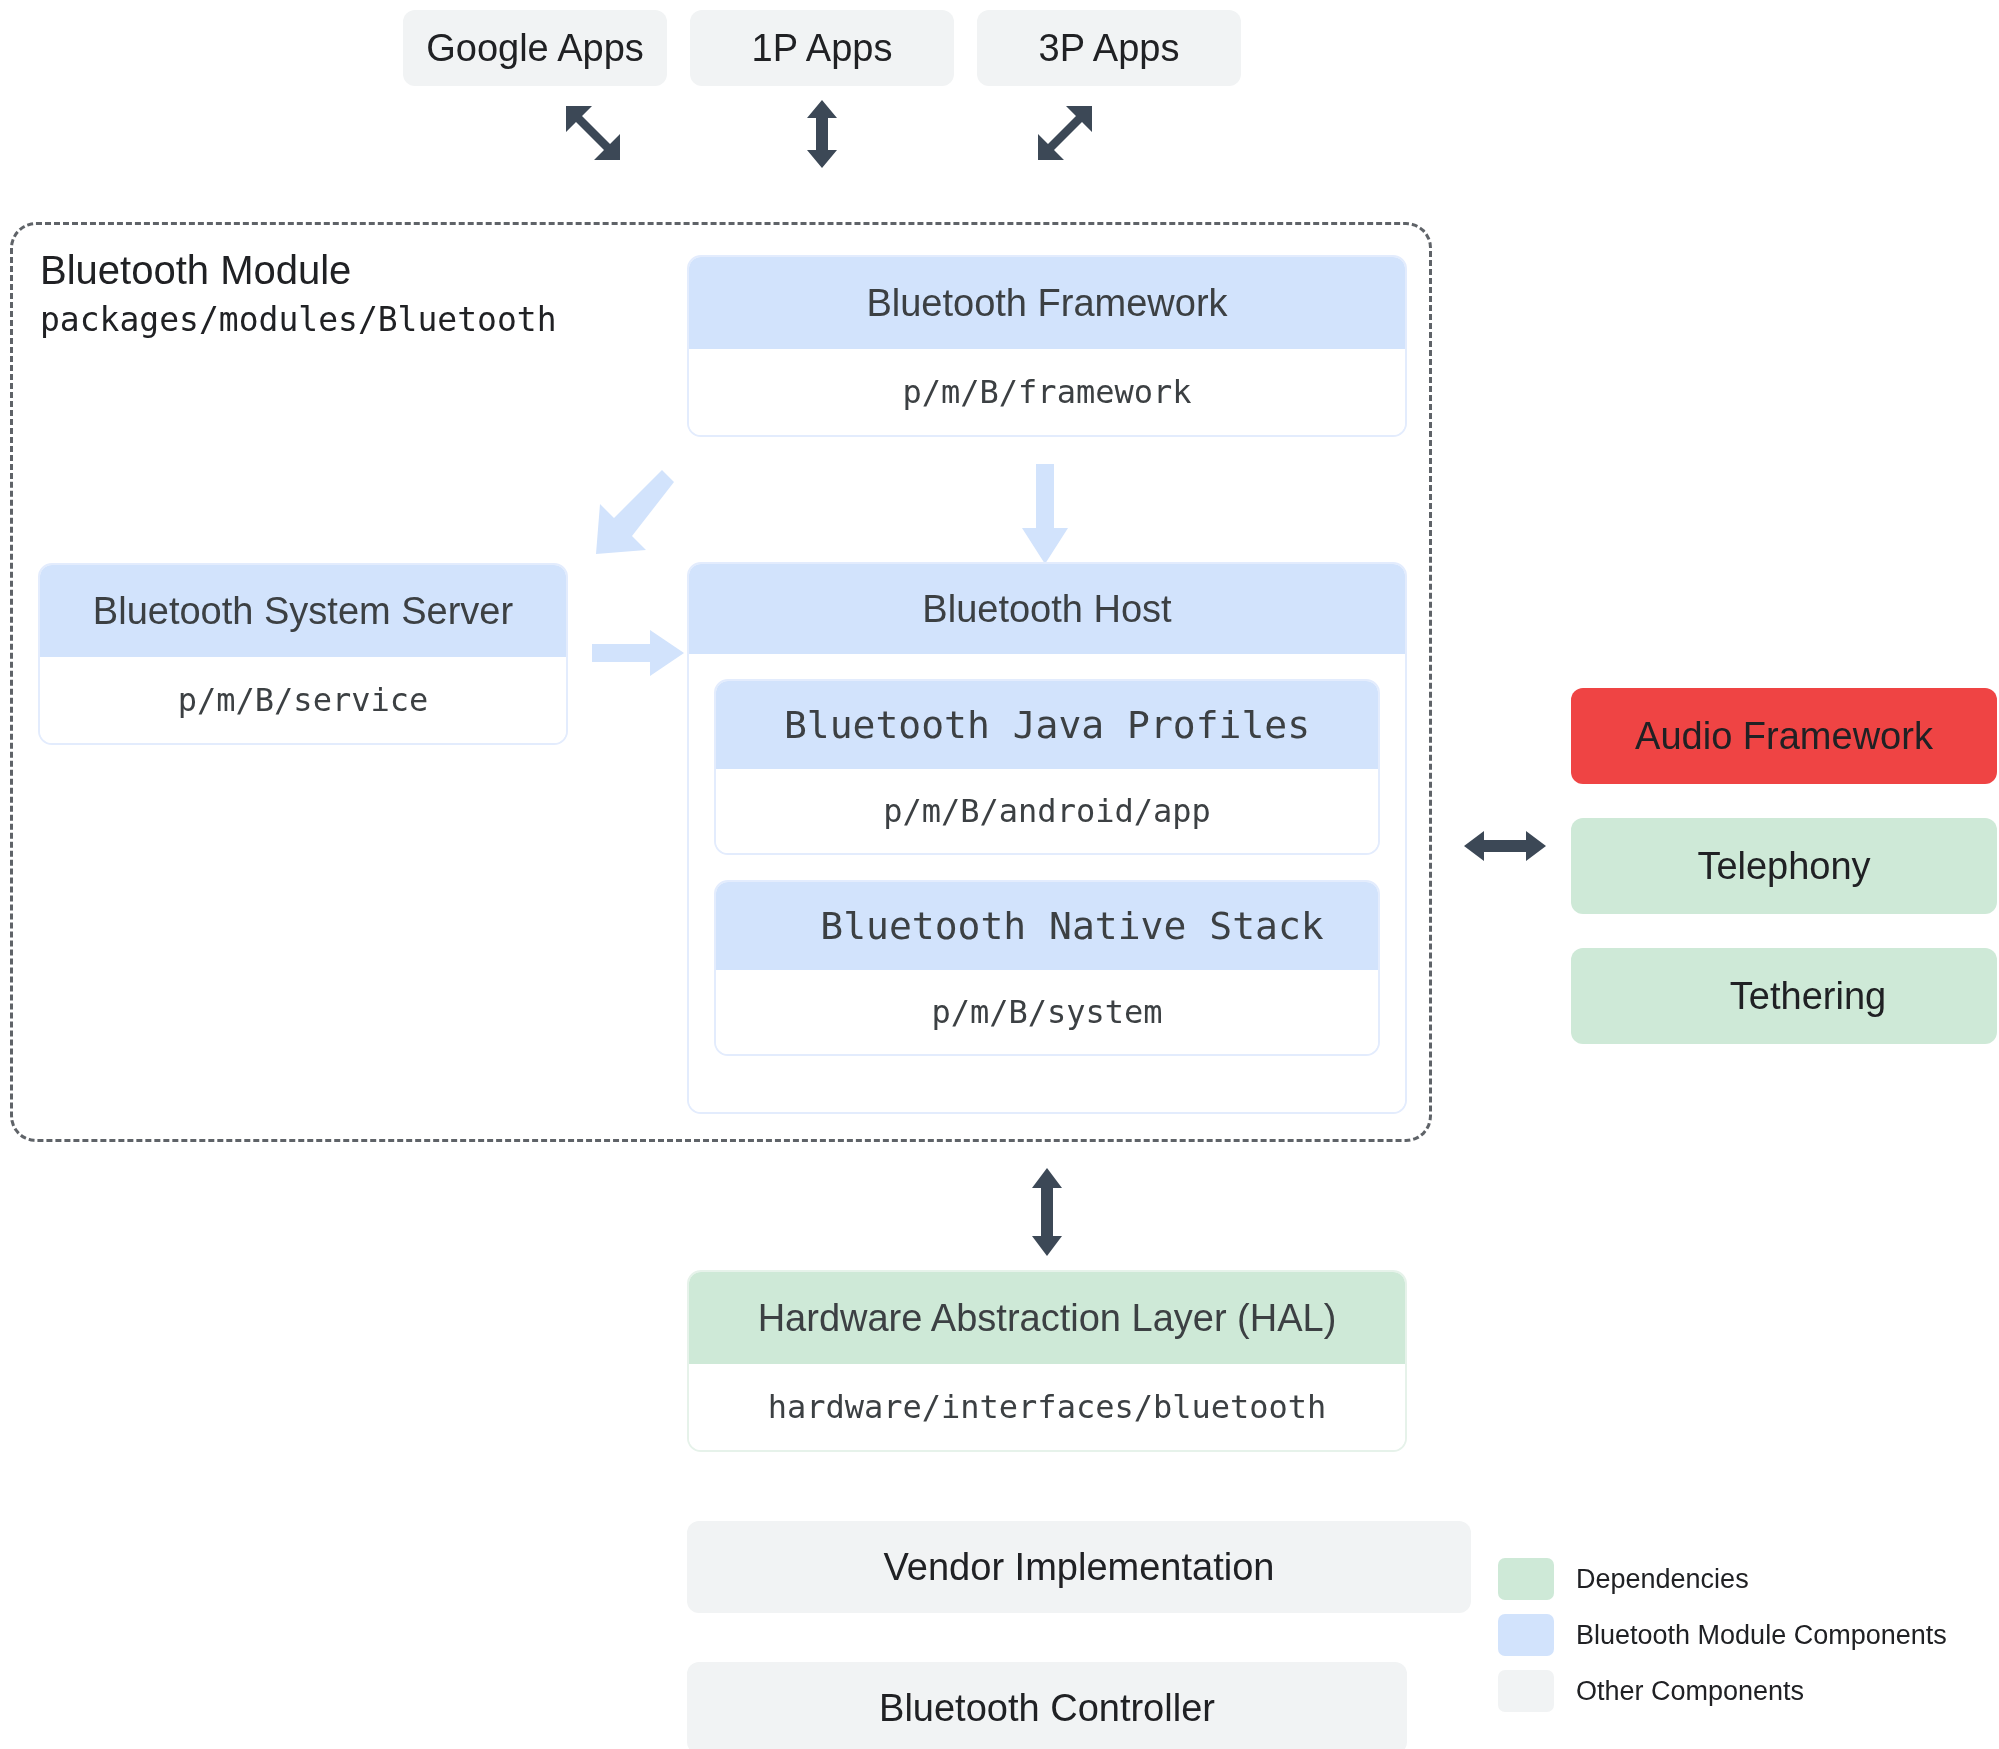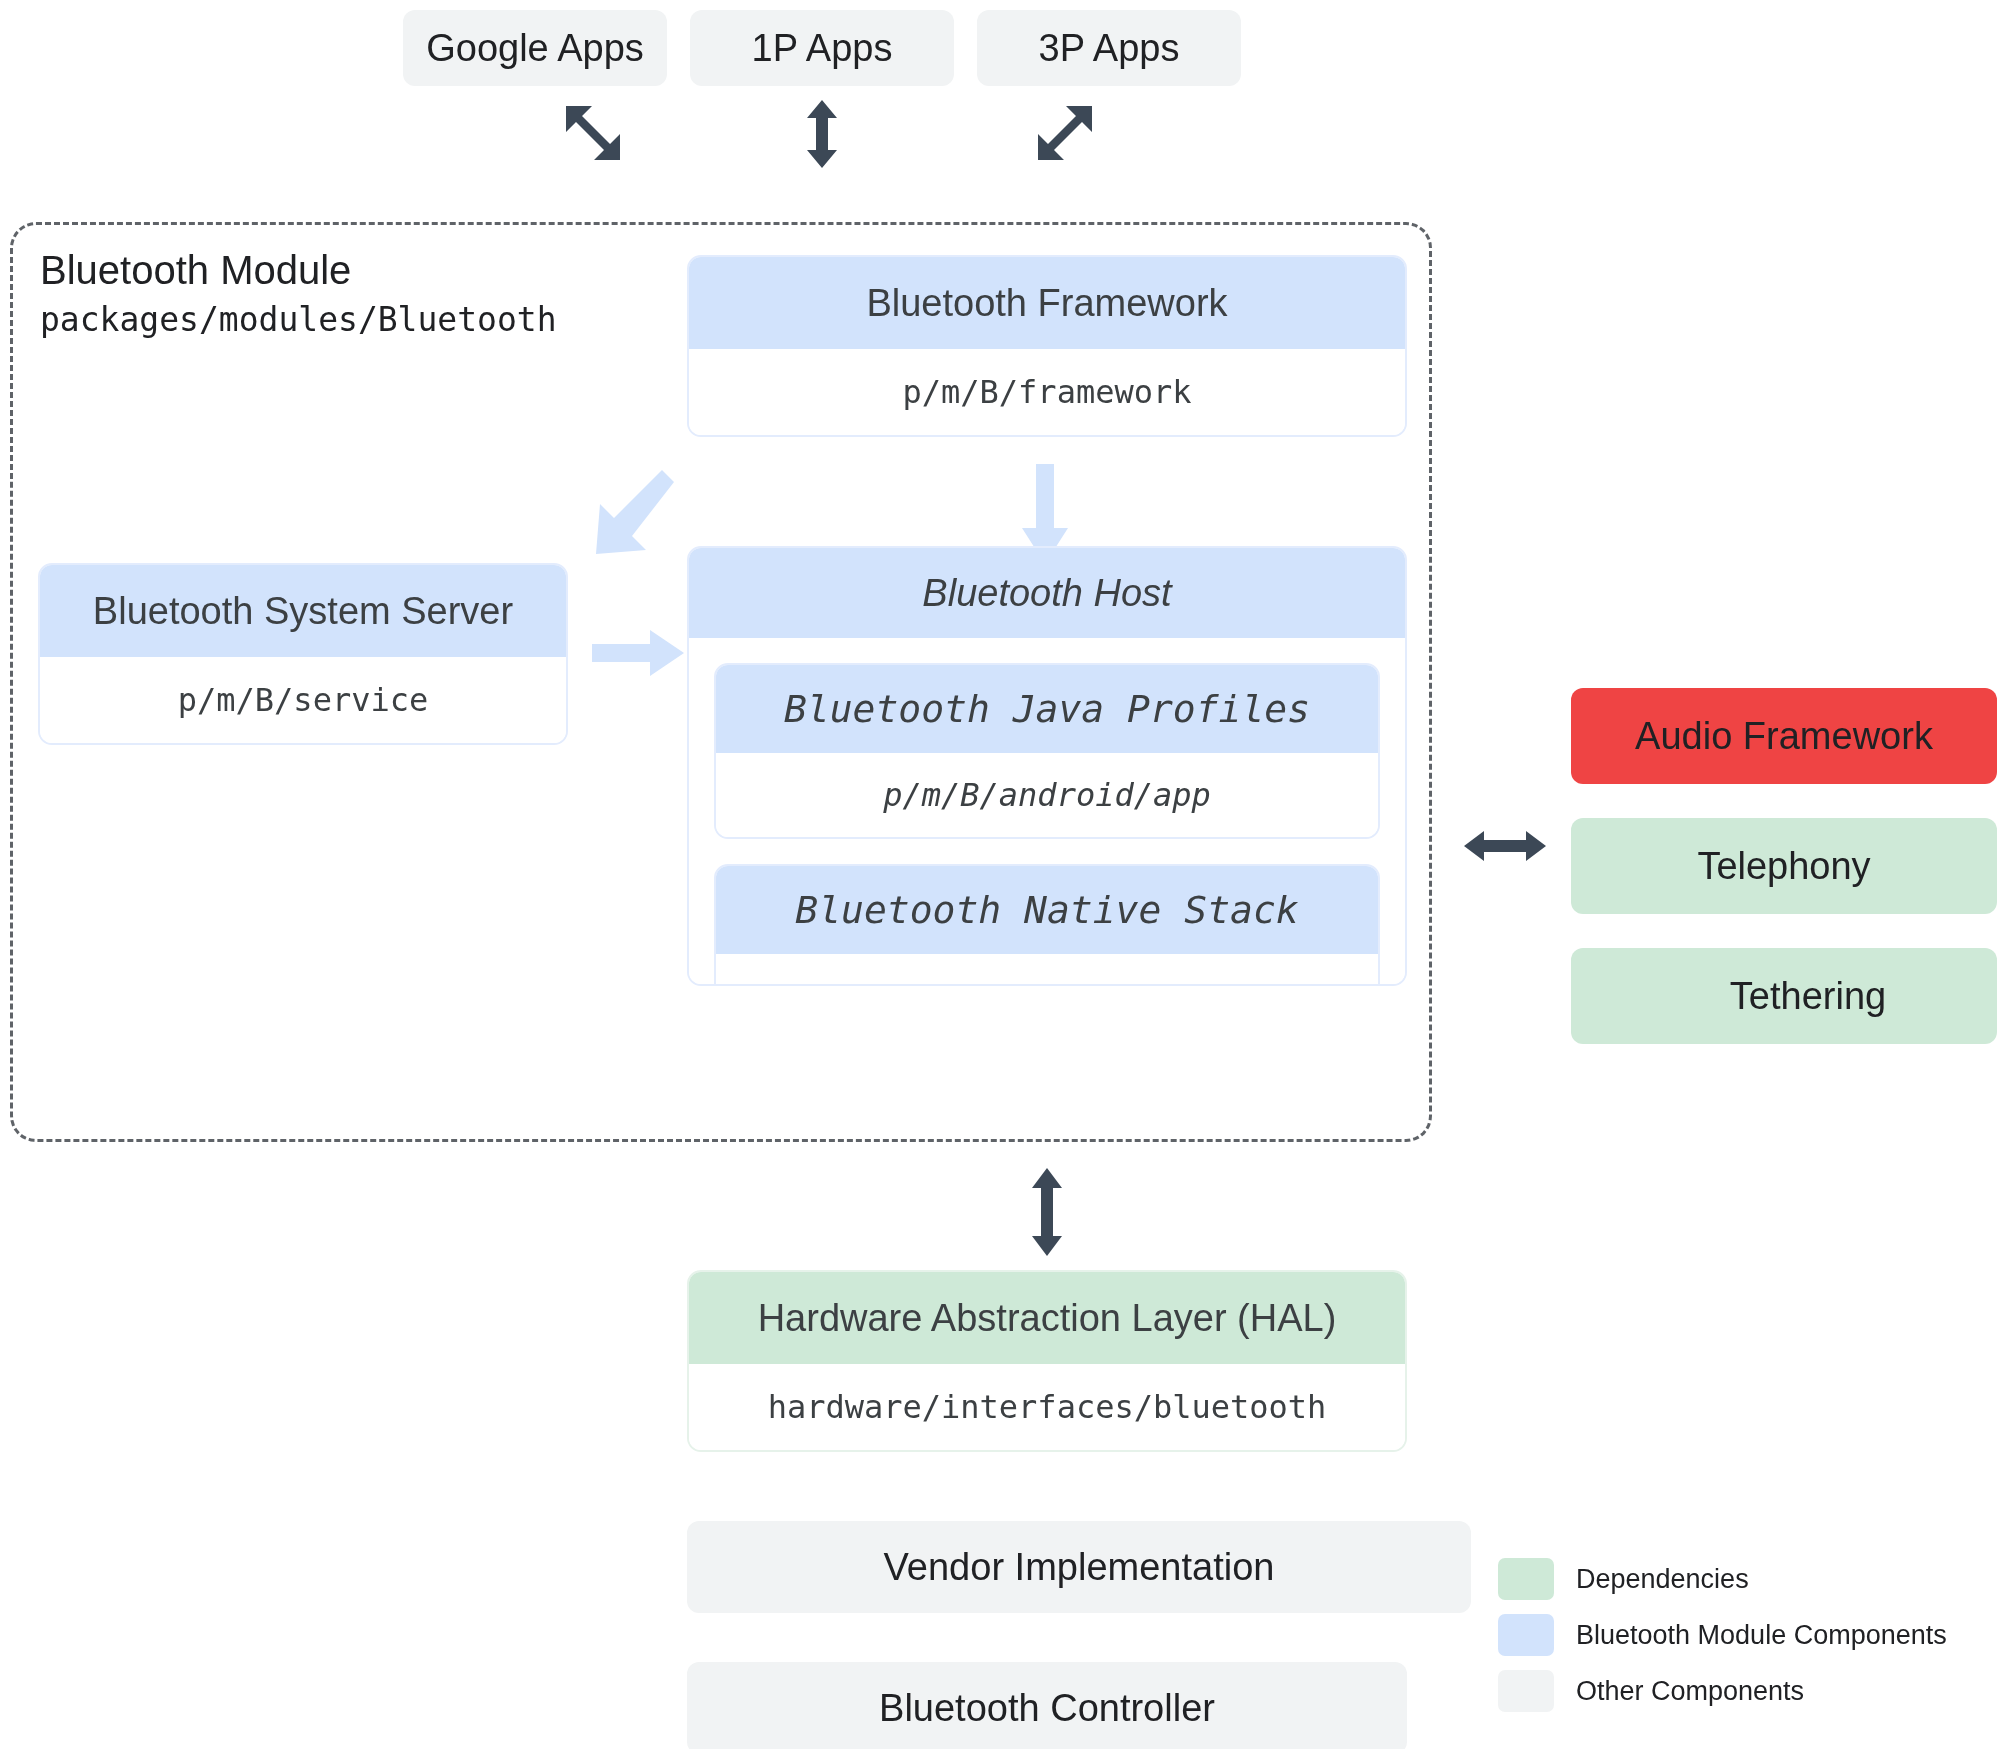--- a/index.html
+++ b/index.html
@@ -206,37 +206,37 @@
 </div>
 
 <div class="arrow" style="left:592px; top:630px; width:92px; height:46px;">
   <svg width="92" height="46" viewBox="0 0 92 46">
     <g fill="#d2e3fc">
       <path d="M0 14 L58 14 L58 0 L92 23 L58 46 L58 32 L0 32 Z"></path>
     </g>
   </svg>
 </div>
 
-<div class="card blue" style="left:687px; top:546px; width:720px; height:440px;font-style:italic;">
+<div class="card blue" style="left:687px; top:562px; width:720px; height:552px;">
   <div class="hdr" style="height:90px;">
     <span>Bluetooth Host</span>
   </div>
   <div class="path" style="display:block; position:relative; background:#ffffff;">
 
     <div class="card blue" style="left:25px; top:25px; width:666px; height:176px; position:absolute;">
       <div class="hdr" style="height:88px;">
         <span>Bluetooth Java Profiles</span>
       </div>
       <div class="path">
         <span>p/m/B/android/app</span>
       </div>
     </div>
 
     <div class="card blue" style="left:25px; top:226px; width:666px; height:176px; position:absolute;">
-      <div class="hdr" style="height:88px;">
+      <div class="hdr" style="height:88px;padding-left:25px;">
         <span>Bluetooth Native Stack</span>
       </div>
       <div class="path">
         <span>p/m/B/system</span>
       </div>
     </div>
 
   </div>
 </div>
 

